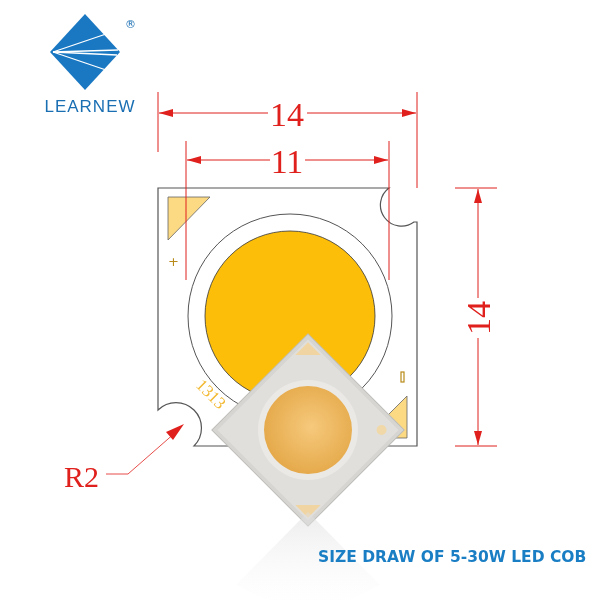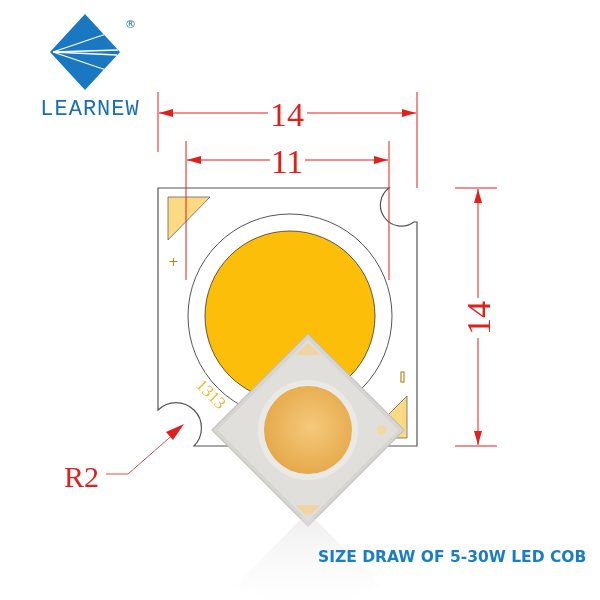--- a/index.html
+++ b/index.html
@@ -1,20 +1,20 @@
 <!DOCTYPE html>
 <html><head>
 <meta charset="utf-8">
 <style>
   html, body { margin:0; padding:0; background:#ffffff; }
   body { width:600px; height:600px; position:relative; overflow:hidden; font-family:"Liberation Serif", serif; }
   .abs { position:absolute; }
   #logo { left:20px; top:10px; width:140px; height:125px; }
   .brand { position:absolute; left:0; width:140px; text-align:center; color:#1a6fb3; }
-  .brand-name { top:87px; font-family:Liberation Mono, monospace; font-size:22px; letter-spacing:1px; }
+  .brand-name { top:87px; font-family:Liberation Sans, sans-serif; font-size:17px; letter-spacing:1px; }
   .brand-url { top:106px; font-family:"Liberation Serif", serif; font-size:10.5px; font-weight:bold; color:#1a6fb3; }
   .reg { position:absolute; left:105px; top:8px; font-size:11px; color:#1a6fb3; font-family:"DejaVu Sans", sans-serif; }
   #drawing { left:0; top:0; width:600px; height:600px; }
   .dim-text { font-family:"Liberation Serif", serif; fill:#e0201c; }
   .caption { left:318px; top:548px; font-family:"DejaVu Sans", sans-serif; font-weight:bold; font-size:15.5px; color:#1a7ec4; letter-spacing:0px; }
 </style>
 </head>
 <body>
 
 <div id="logo" class="abs">

